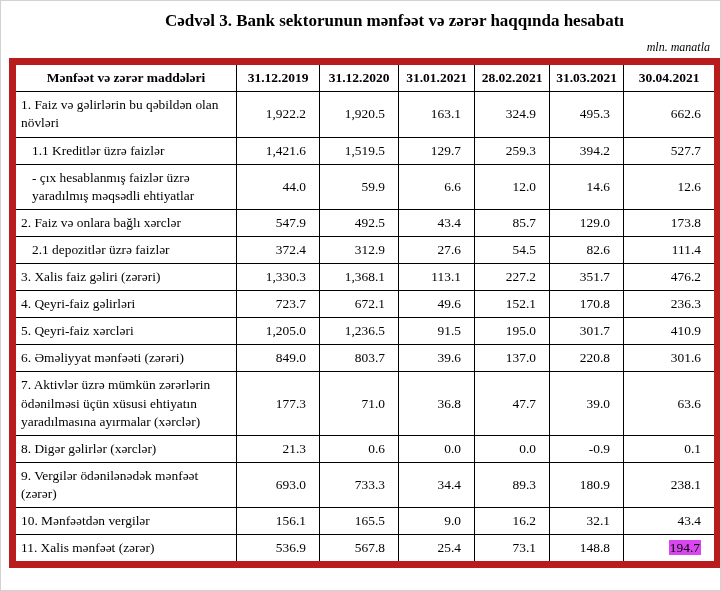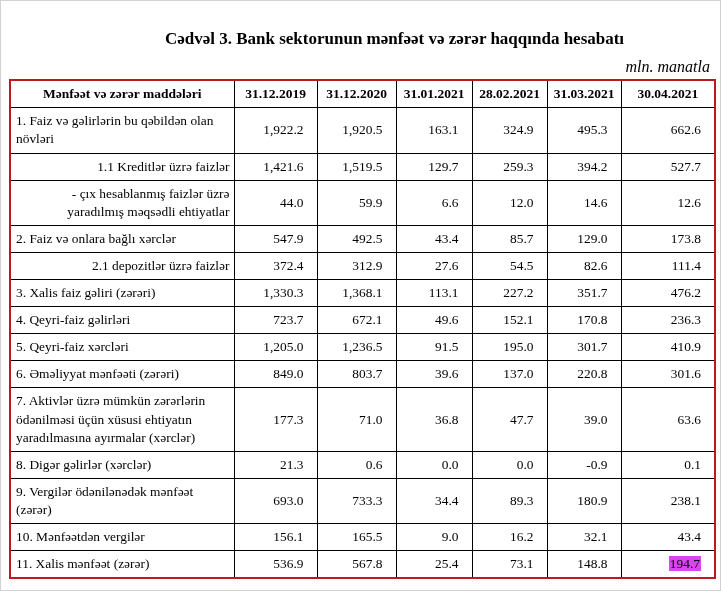--- a/index.html
+++ b/index.html
@@ -3,40 +3,40 @@
 <meta charset="utf-8">
 <style>
   html,body{margin:0;padding:0;background:#ffffff;}
   .page{
     width:721px;height:591px;box-sizing:border-box;
     border:1px solid #d2d2d2;background:#ffffff;color:#000;
     font-family:"Liberation Serif","DejaVu Serif",serif;
     overflow:hidden;position:relative;
   }
   .title{
-    margin:28px 8px 0 76px;text-align:center;
+    margin:10px 8px 0 76px;text-align:center;
     font-weight:bold;font-size:17px;line-height:1.2;
   }
   .unit{
-    text-align:right;font-style:italic;font-size:16px;
+    text-align:right;font-style:italic;font-size:12px;
     margin:9px 10px 3px 0;
   }
   table.pnl{
     border-collapse:collapse;table-layout:fixed;
     margin-left:8px;width:705px;
-    border:2px solid #b91c1c;
+    border:7px solid #b91c1c;
   }
   .pnl th,.pnl td{border:1px solid #000;vertical-align:middle;}
   .pnl th{
     font-weight:bold;font-size:13.5px;padding:5px 2px;text-align:center;
   }
   td.label{
     font-size:13.4px;line-height:1.35;padding:4px 4px 4px 5px;text-align:left;
   }
-  td.label.sub{text-align:right;padding-left:16px;}
+  td.label.sub{text-align:left;padding-left:16px;}
   td.num{
     font-size:13.4px;line-height:1.35;text-align:right;padding:4px 13px 4px 2px;
   }
   .selection{padding:0 1px;}
   col.c-label{width:224px;}
   col.c-1{width:83px;}
   col.c-2{width:79px;}
   col.c-3{width:76px;}
   col.c-4{width:75px;}
   col.c-5{width:74px;}

